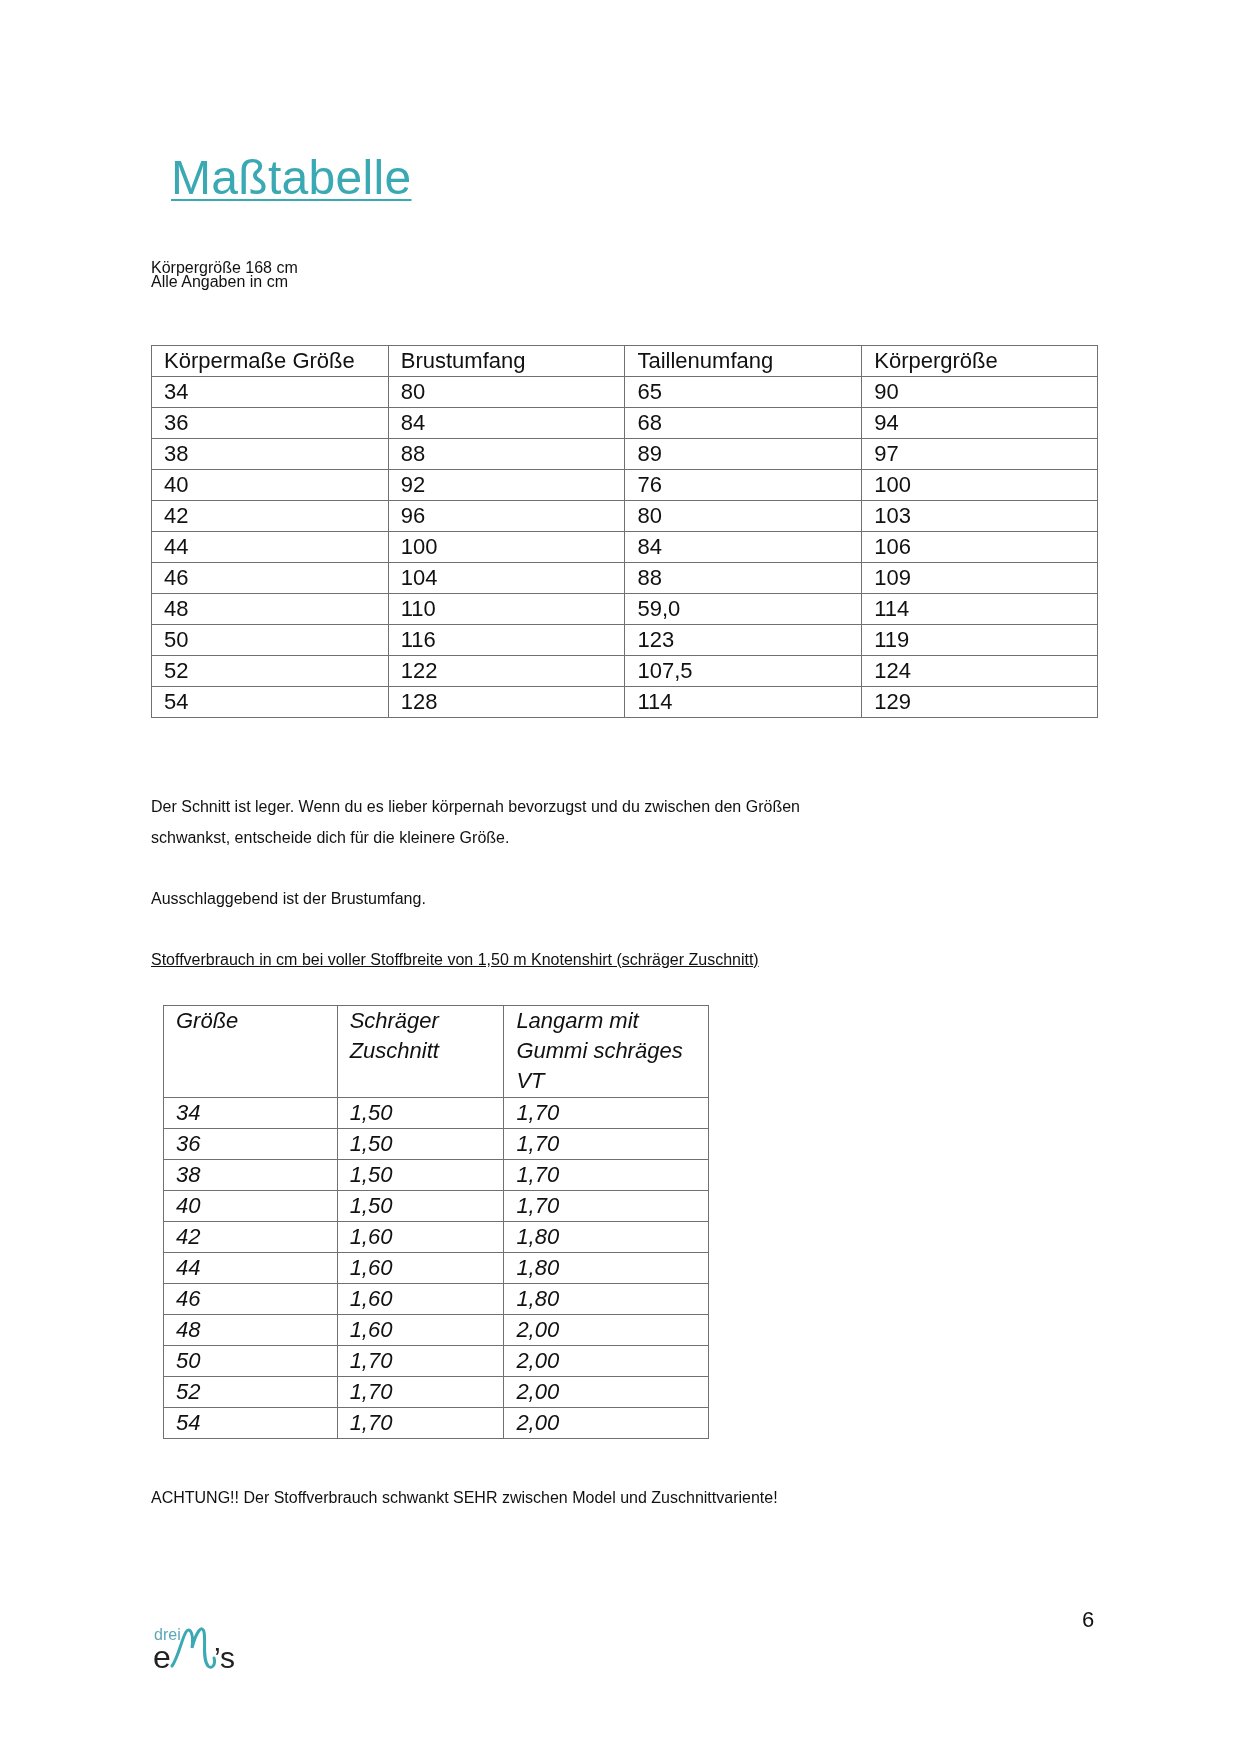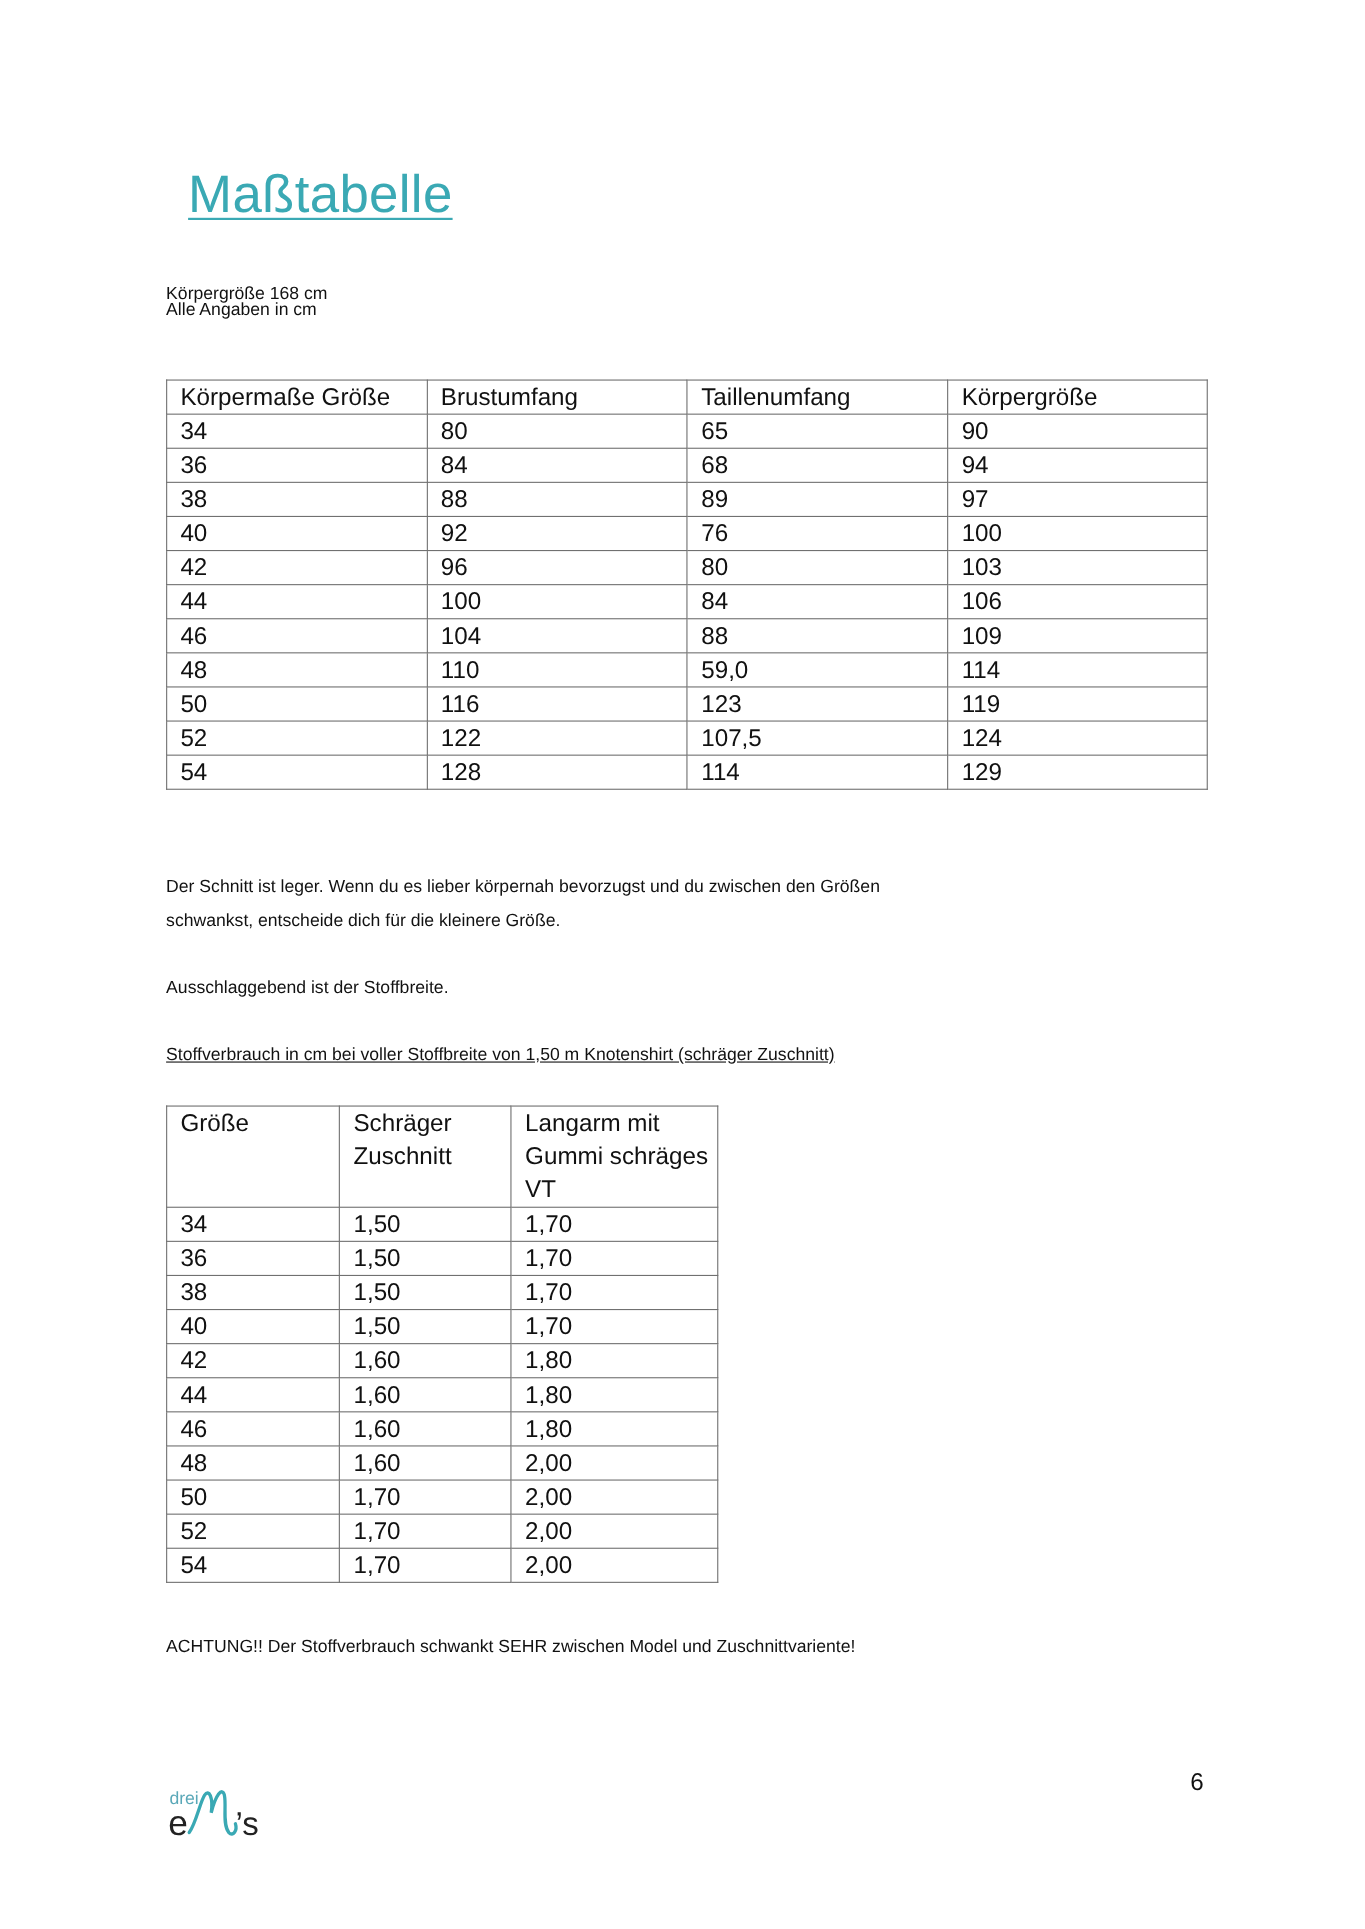--- a/index.html
+++ b/index.html
@@ -7,21 +7,21 @@
          font-family: "Liberation Sans", "DejaVu Sans", sans-serif; color: #111; }
   .abs { position: absolute; }
   .title { left: 151px; top: 150px; font-size: 48px; color: var(--accent);
            text-decoration: underline; text-decoration-thickness: 2px; text-underline-offset: 5px;
            letter-spacing: 0.3px; margin-left: 20px; }
   .line { font-size: 16px; line-height: 31px; white-space: nowrap; }
   table { border-collapse: collapse; position: absolute; font-size: 22px; }
   td { border: 1.5px solid #707070; padding: 0 0 0 12px; vertical-align: top; line-height: 30px; }
   #t1 { left: 151px; top: 345px; width: 947px; }
   #t1 td { height: 30px; margin-top: 15px; }
-  #t2 { left: 151px; top: 1005px; width: 502px; }
+  #t2 { left: 163px; top: 1005px; width: 546px; font-style: italic; }
   #t2 td { height: 30px; }
   #t2 tr.head td { height: 91px; line-height: 30px; }
   .logo { left: 152px; top: 1618px; width: 90px; height: 60px; }
   .pagenum { left: 1082px; top: 1607px; font-size: 22px; }
 </style>
 </head>
 <body>
 
 <div class="abs title">Maßtabelle</div>
 
@@ -106,21 +106,21 @@
         <td>54</td>
         <td>128</td>
         <td>114</td>
         <td>129</td>
       </tr>
     </tbody>
 </table>
 
 <div class="abs line" style="left:151px; top:791px;">Der Schnitt ist leger. Wenn du es lieber körpernah bevorzugst und du zwischen den Größen</div>
 <div class="abs line" style="left:151px; top:822px;">schwankst, entscheide dich für die kleinere Größe.</div>
-<div class="abs line" style="left:151px; top:883px;">Ausschlaggebend ist der Stoffbreite.</div>
+<div class="abs line" style="left:151px; top:883px;">Ausschlaggebend ist der Brustumfang.</div>
 <div class="abs line" style="left:151px; top:944px;text-decoration:underline;">Stoffverbrauch in cm bei voller Stoffbreite von 1,50 m Knotenshirt (schräger Zuschnitt)</div>
 
 <table id="t2">
   <colgroup>
       <col style="width:174px">
       <col style="width:167px">
       <col style="width:205px">
     </colgroup>
   <tbody id="t2-body">
       <tr class="head">

